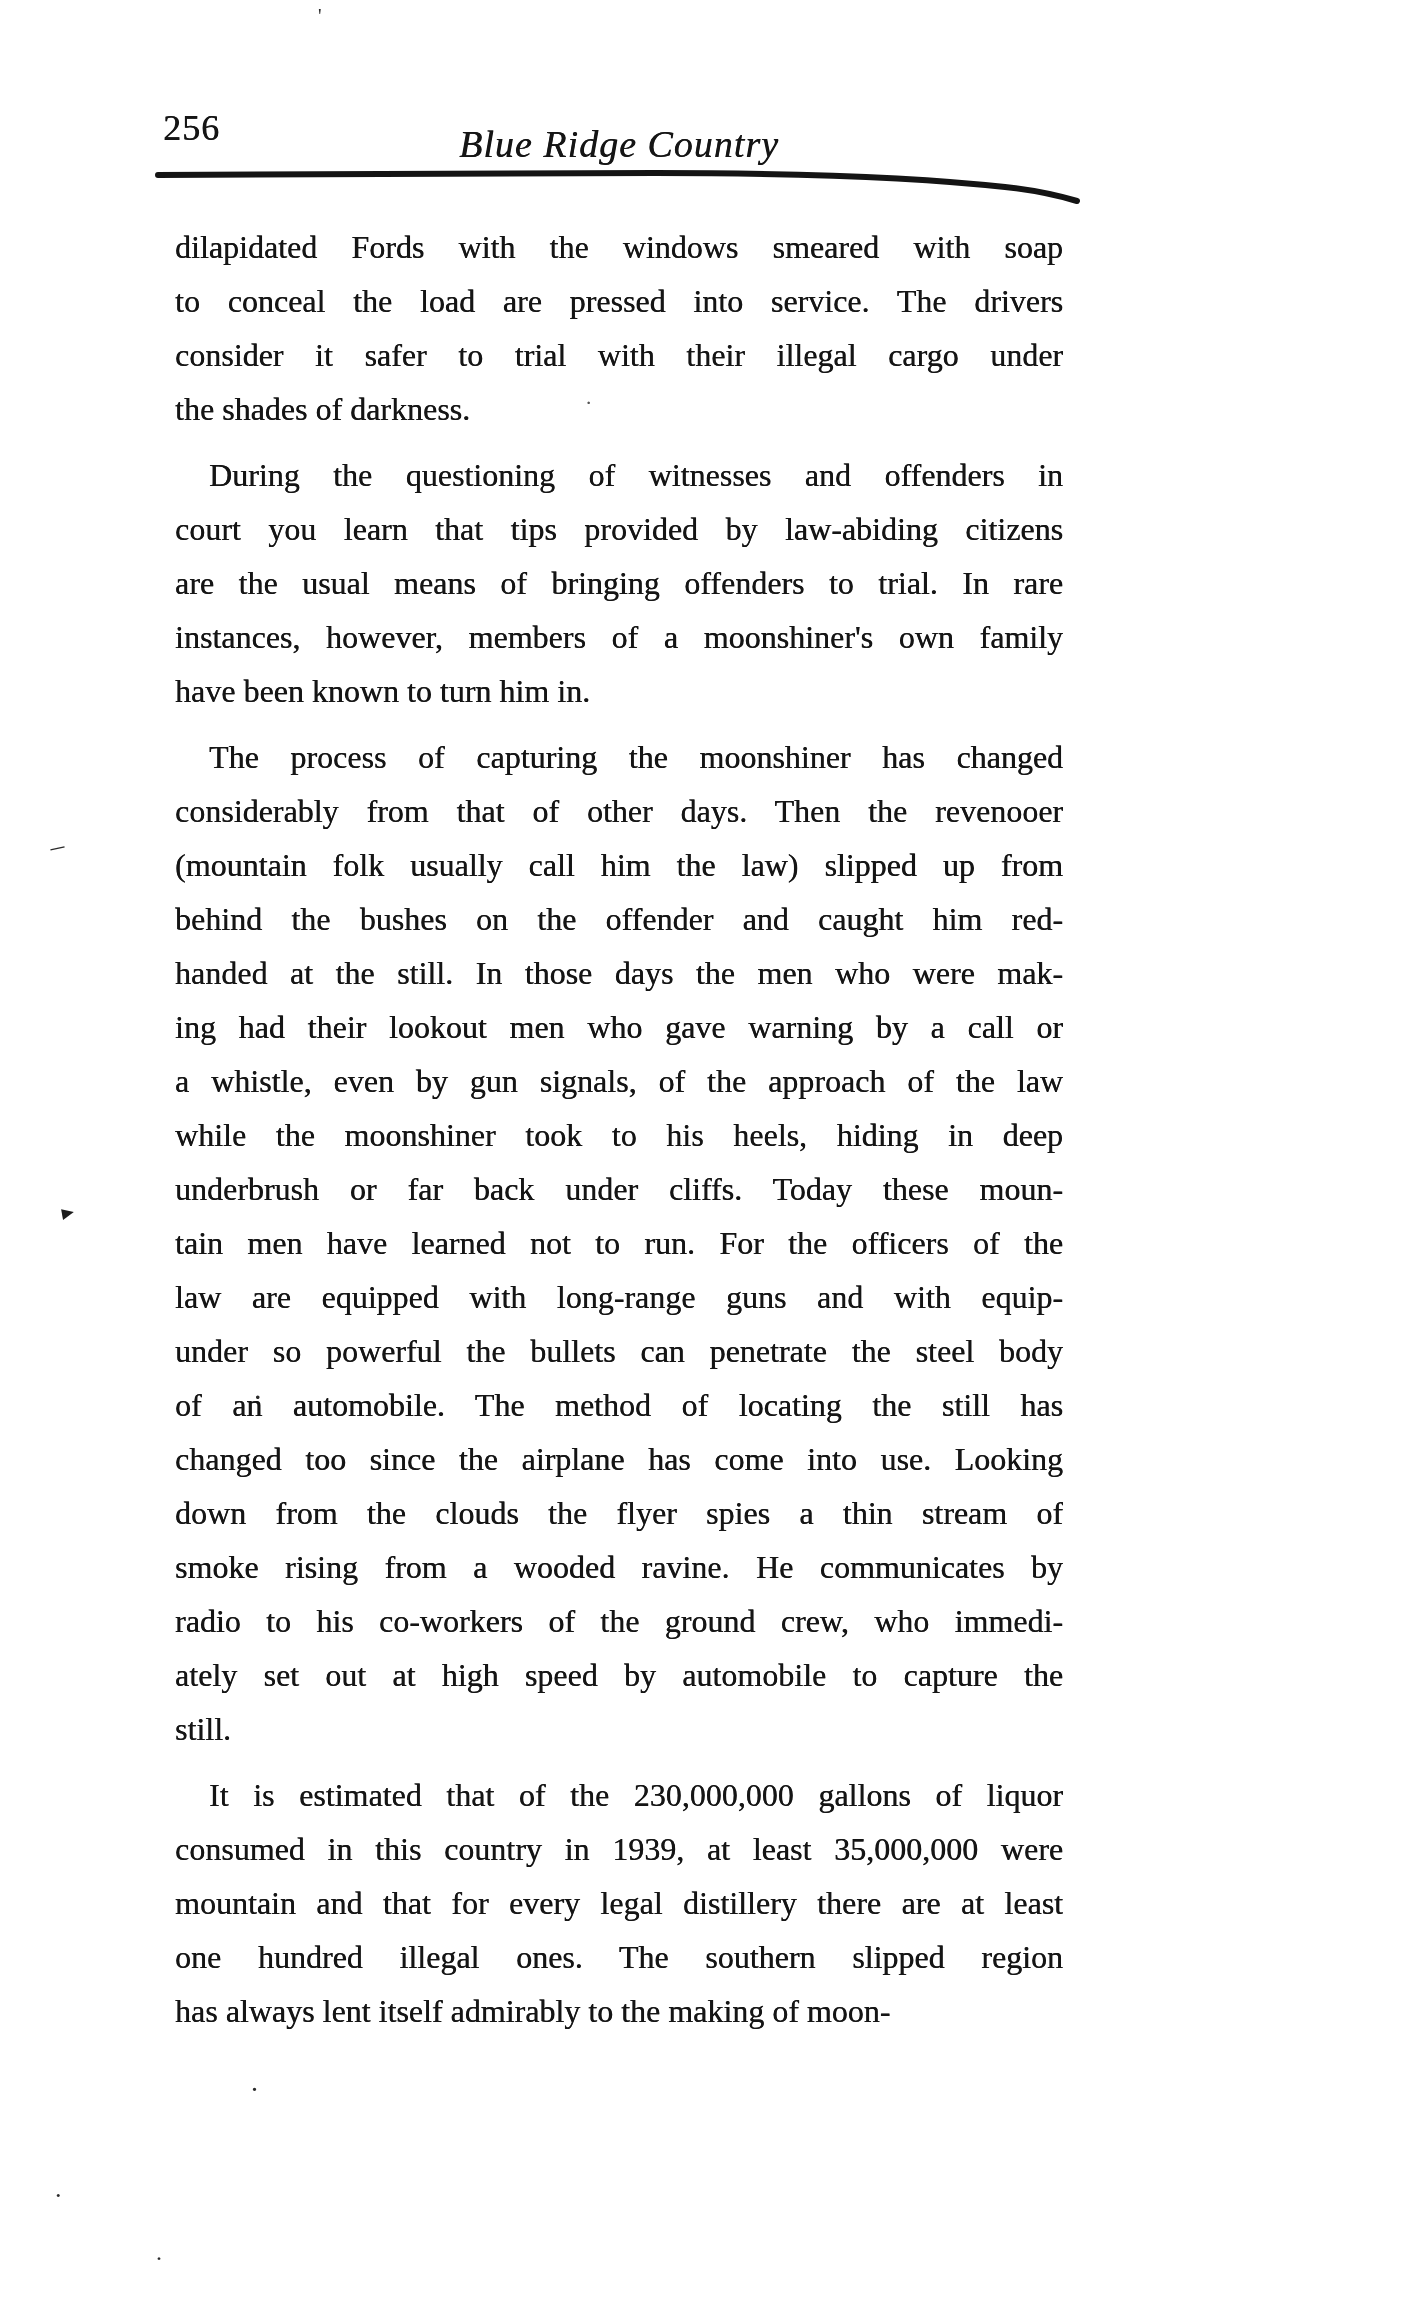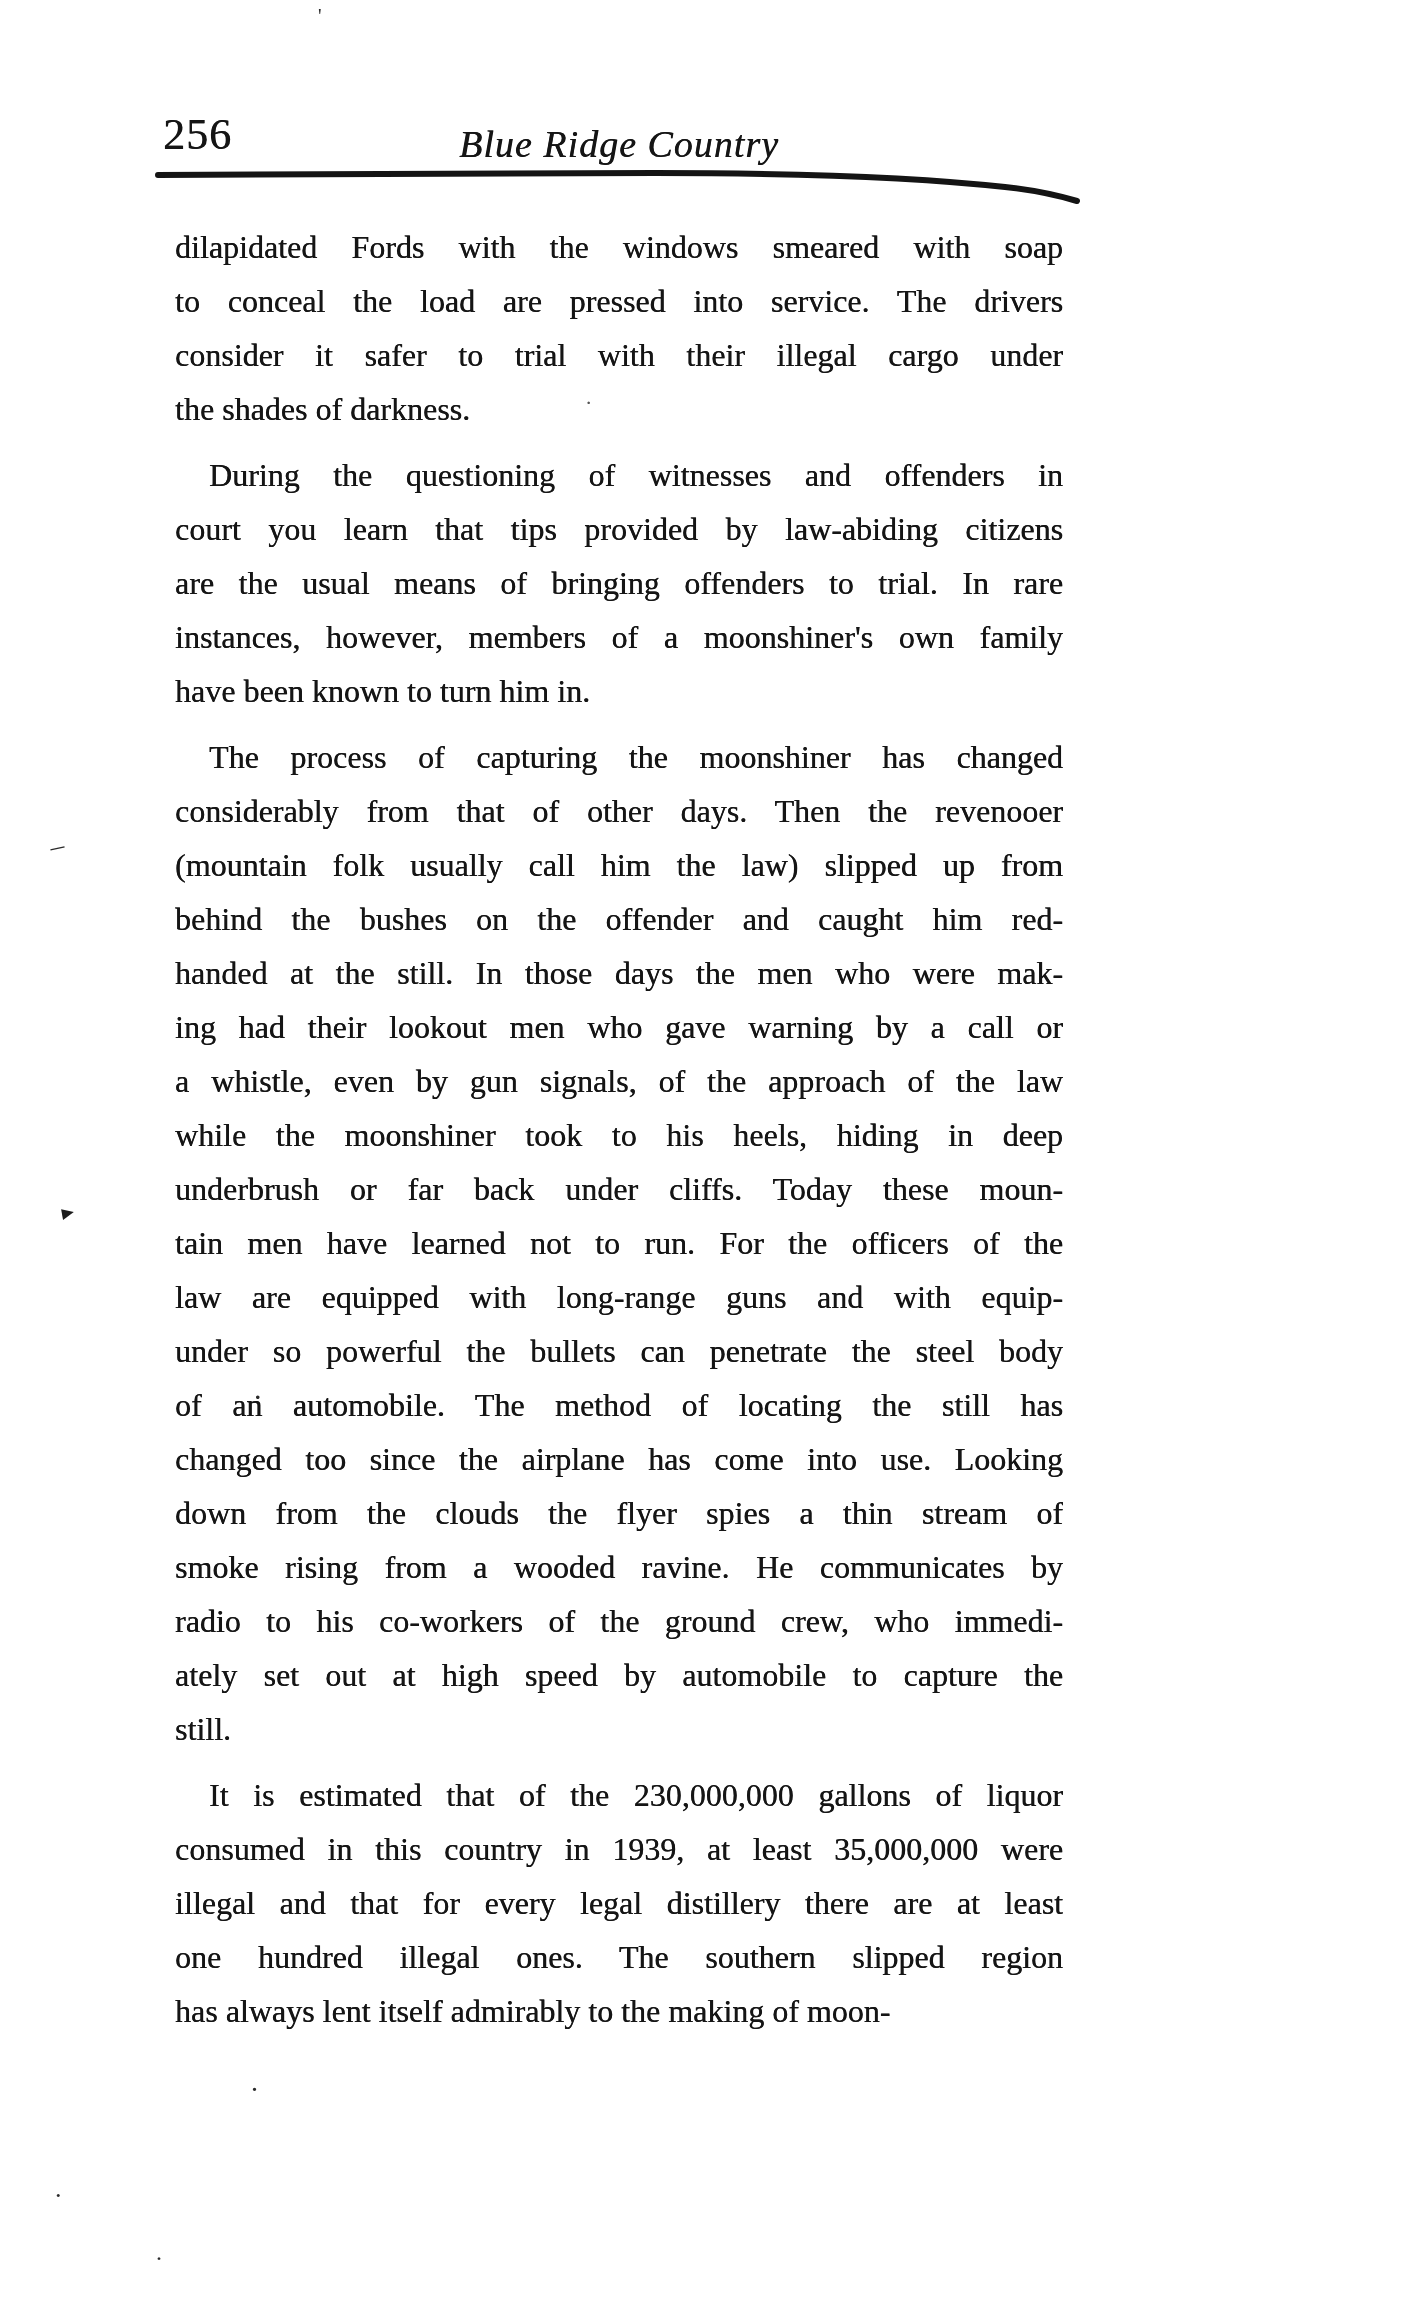--- a/index.html
+++ b/index.html
@@ -9,22 +9,22 @@
     background:#ffffff;
     margin:0 auto;
     overflow:hidden;
     font-family:"Liberation Serif","DejaVu Serif",serif;
     color:#151515;
   }
   .header-row {
     position:absolute; left:163px; top:104px; width:912px; height:50px;
   }
   .page-number {
-    position:absolute; left:0; top:7px;
-    font-size:44px; line-height:48px; letter-spacing:1px;
+    position:absolute; left:0; top:0;
+    font-size:36px; line-height:48px; letter-spacing:1px;
     text-shadow:0.4px 0 0 #151515;
   }
   .running-title {
     position:absolute; left:0; right:0; top:16px; text-align:center;
     font-size:38px; line-height:48px; font-style:italic; letter-spacing:1px;
     text-shadow:0.4px 0 0 #151515;
   }
   .rule-svg { position:absolute; left:155px; top:168px; }
   .body-text {
     position:absolute; left:163px; top:208px; width:912px;
@@ -100,21 +100,21 @@
         <div class="line">changed too since the airplane has come into use. Looking</div>
         <div class="line">down from the clouds the flyer spies a thin stream of</div>
         <div class="line">smoke rising from a wooded ravine. He communicates by</div>
         <div class="line">radio to his co-workers of the ground crew, who immedi-</div>
         <div class="line">ately set out at high speed by automobile to capture the</div>
         <div class="line last">still.</div>
       </div>
       <div class="para">
         <div class="line indent">It is estimated that of the 230,000,000 gallons of liquor</div>
         <div class="line">consumed in this country in 1939, at least 35,000,000 were</div>
-        <div class="line">illegal and that for every legal distillery there are at least</div>
+        <div class="line">mountain and that for every legal distillery there are at least</div>
         <div class="line">one hundred illegal ones. The southern slipped region</div>
         <div class="line last">has always lent itself admirably to the making of moon-</div>
       </div>
     </div>
 
   <span class="artifact a-tick">'</span>
   <span class="artifact a-dash">–</span>
   <span class="artifact a-dot1">·</span>
   <span class="pointer-mark"></span>
   <span class="artifact a-dot2">.</span>

